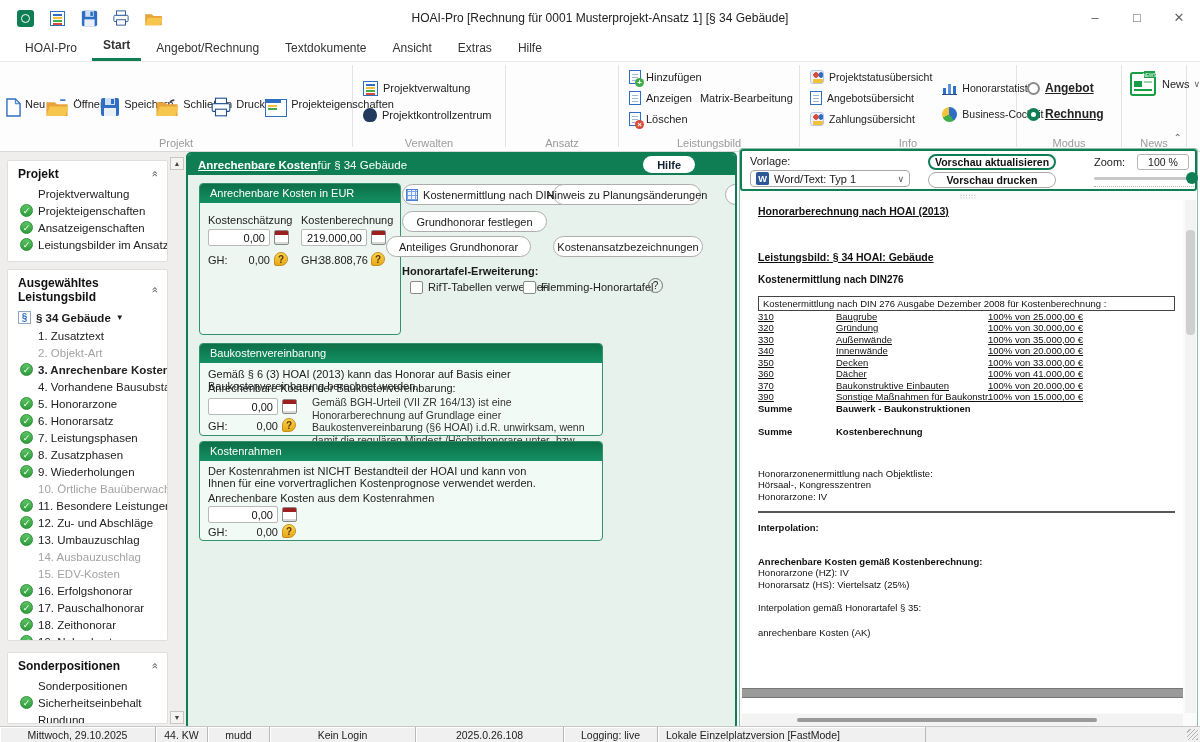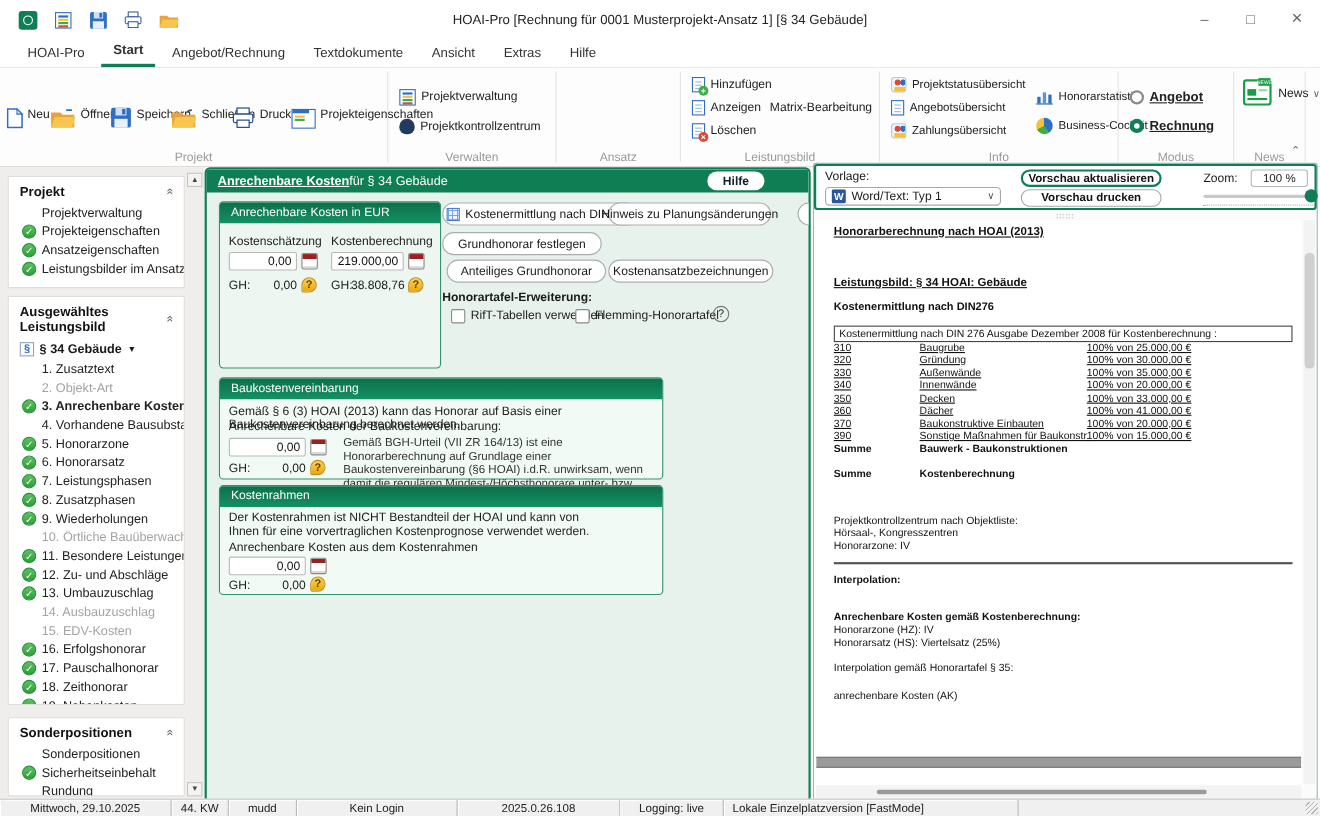--- a/index.html
+++ b/index.html
@@ -570,21 +570,21 @@
       <span class="ic-din i"></span>
       <span>Kostenermittlung nach DIN 276</span>
     </div>
     <div class="pill abs" style="left:365px;top:9px;width:148px;">
       <span>Hinweis zu Planungsänderungen</span>
     </div>
     <div class="pill abs" style="left:537px;top:9px;width:50px;"></div>
     <div class="pill abs" style="left:214px;top:36px;width:145px;">
       <span>Grundhonorar festlegen</span>
     </div>
-    <div class="pill abs" style="left:218px;top:61px;width:145px;">
+    <div class="pill abs" style="left:198px;top:61px;width:145px;">
       <span>Anteiliges Grundhonorar</span>
     </div>
     <div class="pill abs" style="left:365px;top:61px;width:150px;">
       <span>Kostenansatzbezeichnungen</span>
     </div>
     <span class="abs" style="left:214px;top:90px;font-weight:bold;font-size:11px;">Honorartafel-Erweiterung:</span>
     <span class="cbox abs" style="left:222px;top:106px;"></span>
     <span class="lblsm abs" style="left:240px;top:106px;">RifT-Tabellen verwenden</span>
     <span class="cbox abs" style="left:335px;top:106px;"></span>
     <span class="lblsm abs" style="left:353px;top:106px;">Flemming-Honorartafel</span>
@@ -697,21 +697,21 @@
         </div>
       </div>
     <div class="doc-sum">
       <span>Summe</span>
         <span>Bauwerk - Baukonstruktionen</span>
     </div>
     <div class="doc-sum" style="margin-top:12px;">
       <span>Summe</span>
         <span>Kostenberechnung</span>
     </div>
-    <div style="margin-top:30px;">Projektkontrollzentrum nach Objektliste:</div>
+    <div style="margin-top:30px;">Honorarzonenermittlung nach Objektliste:</div>
     <div>Hörsaal-, Kongresszentren</div>
     <div>Honorarzone: IV</div>
     <div class="doc-hr" style="margin-top:9px;"></div>
     <div style="margin-top:9px;font-weight:bold;">Interpolation:</div>
     <div style="margin-top:22px;font-weight:bold;">Anrechenbare Kosten gemäß Kostenberechnung:</div>
     <div>Honorarzone (HZ): IV</div>
     <div>Honorarsatz  (HS): Viertelsatz (25%)</div>
     <div style="margin-top:12px;">Interpolation gemäß Honorartafel § 35:</div>
     <div style="margin-top:13px;">anrechenbare Kosten (AK)</div>
     <div class="graybar"></div>

